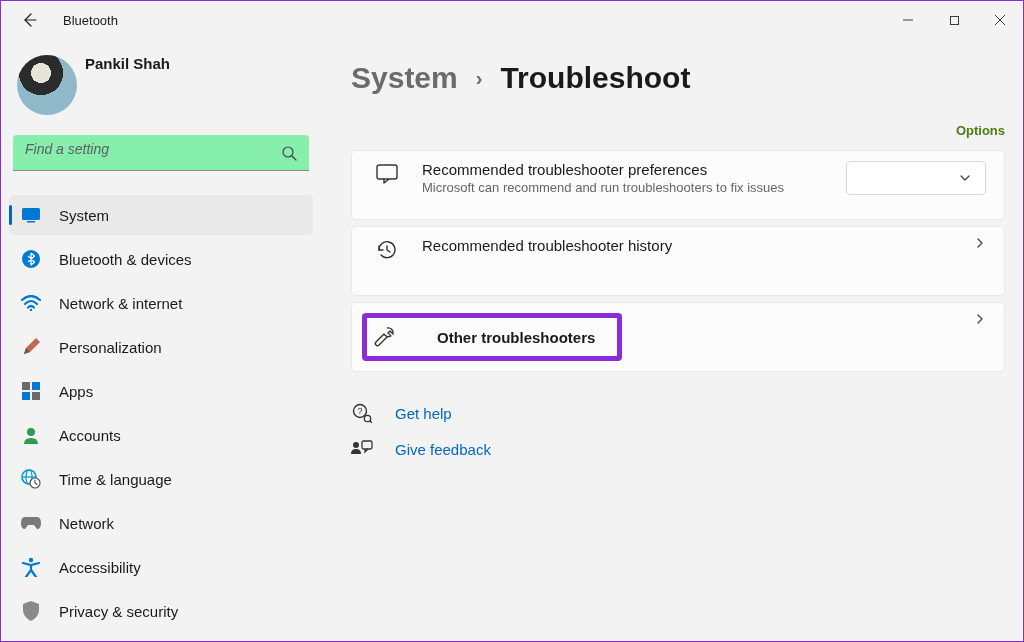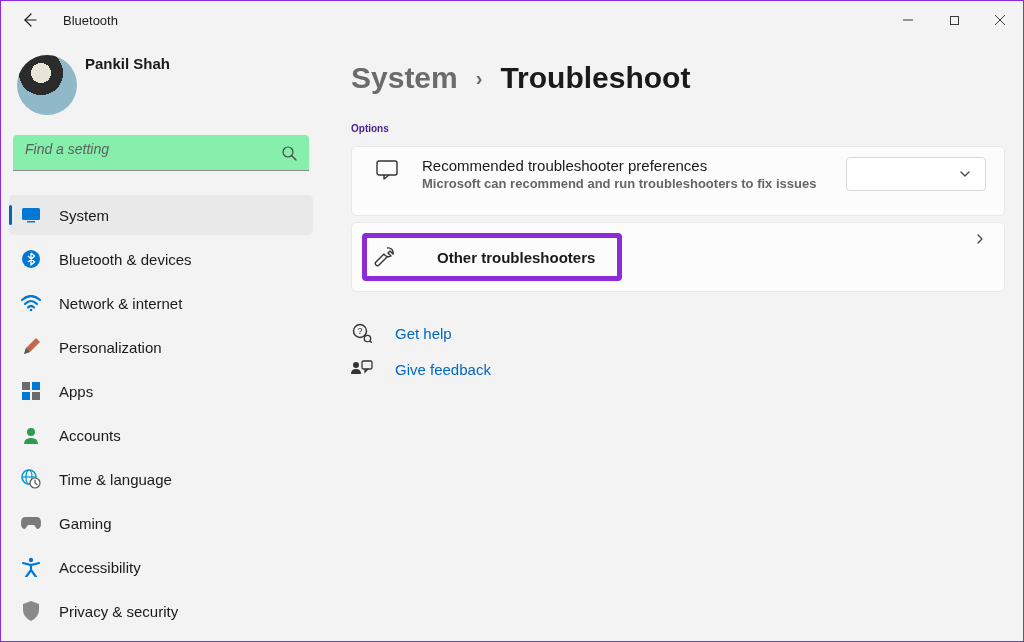--- a/index.html
+++ b/index.html
@@ -33,27 +33,27 @@
   .nav-item.selected::before { content: ""; position: absolute; left: 0; top: 10px; bottom: 10px; width: 3px; border-radius: 2px; background: #0067c0; }
   .nav-icon { width: 20px; height: 20px; display: flex; align-items: center; justify-content: center; }
 
   
   .main { flex: 1; padding: 22px 18px 0 30px; overflow-y: auto; }
   .breadcrumb { display: flex; align-items: center; gap: 18px; font-size: 30px; font-weight: 600; margin-bottom: 28px; }
   .crumb-parent { color: #6b6b6b; cursor: pointer; }
   .crumb-sep { color: #6b6b6b; font-size: 20px; }
   .crumb-current { color: #1a1a1a; }
 
-  .section-heading { font-size: 10px; font-weight: 600; color: #4c1d95; margin-bottom: 12px; }
+  .section-heading { font-size: 13px; font-weight: 600; color: #4d7c0f; margin-bottom: 12px; text-align: right; }
 
   .card { background: #fcfcfc; border: 1px solid #e8e8e8; border-radius: 5px; margin-bottom: 6px; display: flex; align-items: flex-start; min-height: 70px; padding: 10px 18px 10px 22px; cursor: pointer; }
   .card-icon { width: 26px; height: 26px; margin-right: 22px; display: flex; align-items: center; justify-content: center; flex-shrink: 0; }
   .card-texts { flex: 1; }
   .card-title { font-size: 15px; color: #1a1a1a; }
-  .card-sub { font-size: 13px; color: #666; margin-top: 2px; font-weight: bold; }
+  .card-sub { font-size: 13px; color: #666; margin-top: 2px; }
   .card-action { margin-left: 16px; display: flex; align-items: center; }
   .dropdown-box { width: 140px; height: 34px; border: 1px solid #d8d8d8; border-radius: 4px; background: #fff; display: flex; align-items: center; justify-content: flex-end; padding-right: 14px; }
 
   .highlight-box { border: 5px solid #8b2bd9; border-radius: 4px; display: inline-flex; align-items: center; gap: 18px; padding: 6px 22px 6px 4px; }
   .card.with-highlight { padding-left: 10px; font-weight: bold; }
   .card.with-highlight .card-icon,
   .card.with-highlight .card-title { }
 
   .footer-links { margin-top: 30px; display: flex; flex-direction: column; gap: 14px; }
   .footer-link { display: flex; align-items: center; gap: 22px; font-size: 15px; color: #0067c0; cursor: pointer; }
@@ -181,21 +181,21 @@
             </svg>
           </span>
         <span>Time &amp; language</span>
       </li>
       <li class="nav-item">
         <span class="nav-icon">
             <svg width="20" height="14" viewBox="0 0 20 14">
               <path d="M4 1 H16 Q20 1 20 7 Q20 13 16 13 L13 9 H7 L4 13 Q0 13 0 7 Q0 1 4 1 Z" fill="#7a7a7a"></path>
             </svg>
           </span>
-        <span>Gaming</span>
+        <span>Network</span>
       </li>
       <li class="nav-item">
         <span class="nav-icon">
             <svg width="18" height="20" viewBox="0 0 18 20">
               <circle cx="9" cy="3" r="2.2" fill="#0078d4"></circle>
               <path d="M1 6 L9 8 L17 6 M9 8 V13 M9 13 L4 20 M9 13 L14 20" stroke="#0078d4" stroke-width="2.2" stroke-linecap="round" fill="none"></path>
             </svg>
           </span>
         <span>Accessibility</span>
       </li>
@@ -232,20 +232,37 @@
       </div>
       <div class="card-action">
         <div class="dropdown-box">
           <svg width="12" height="12" viewBox="0 0 12 12">
               <path d="M2 4 L6 8 L10 4" fill="none" stroke="#444" stroke-width="1.3" stroke-linecap="round" stroke-linejoin="round"></path>
             </svg>
         </div>
       </div>
     </div>
 
+    <div class="card">
+      <span class="card-icon">
+        <svg width="22" height="22" viewBox="0 0 22 22">
+            <path d="M3 11 A8 8 0 1 1 5 16" fill="none" stroke="#333" stroke-width="1.4" stroke-linecap="round"></path>
+            <path d="M3 7 L3 11 L7 11" fill="none" stroke="#333" stroke-width="1.4" stroke-linecap="round" stroke-linejoin="round"></path>
+            <path d="M11 7 V11 L14 13" fill="none" stroke="#333" stroke-width="1.4" stroke-linecap="round"></path>
+          </svg>
+      </span>
+      <div class="card-texts">
+        <div class="card-title">Recommended troubleshooter history</div>
+      </div>
+      <div class="card-action">
+        <svg width="12" height="12" viewBox="0 0 12 12">
+            <path d="M4 2 L8 6 L4 10" fill="none" stroke="#444" stroke-width="1.3" stroke-linecap="round" stroke-linejoin="round"></path>
+          </svg>
+      </div>
+    </div>
 
     <div class="card with-highlight">
       <div class="highlight-box">
         <span class="card-icon">
           <svg width="22" height="22" viewBox="0 0 22 22">
               <path d="M14 2 A5 5 0 0 1 20 8 L17 5 L15 7 L18 10 A5 5 0 0 1 11 8 L3 16 A2 2 0 0 0 6 19 L14 11" fill="none" stroke="#333" stroke-width="1.4" stroke-linejoin="round"></path>
             </svg>
         </span>
         <div class="card-title">Other troubleshooters</div>
       </div>

